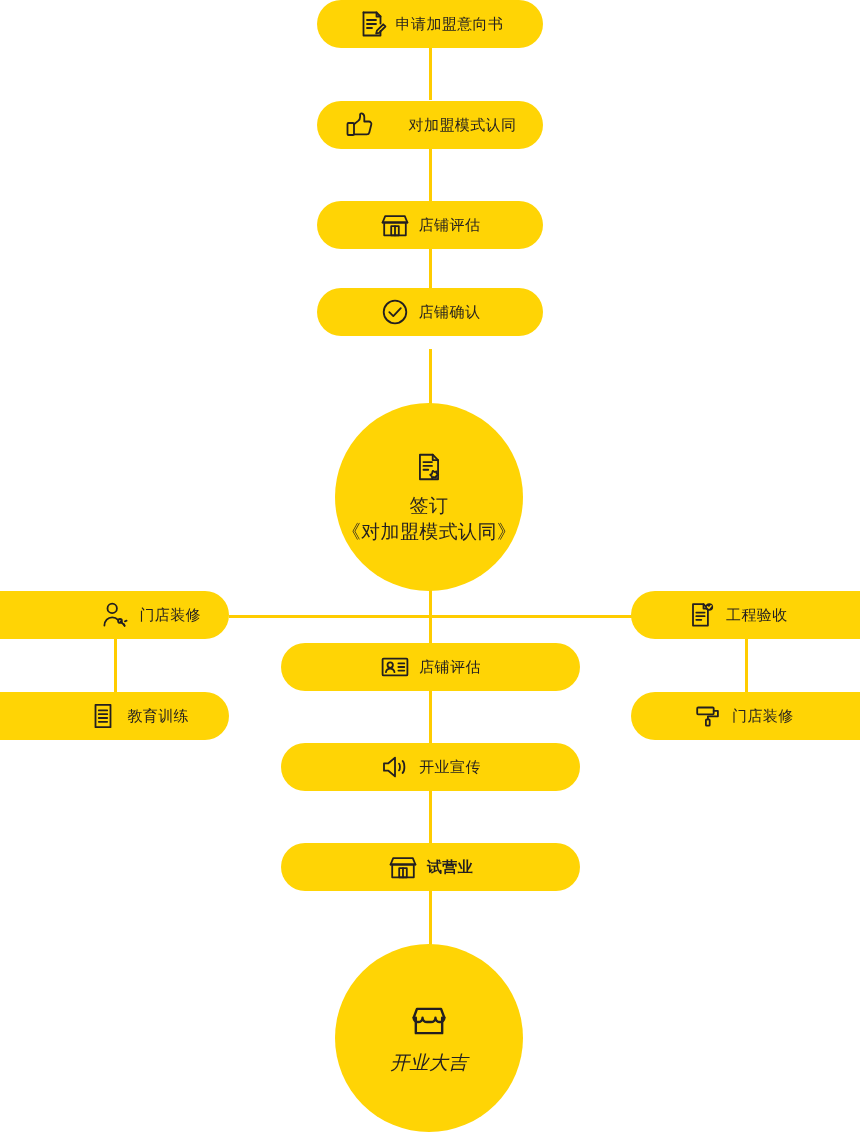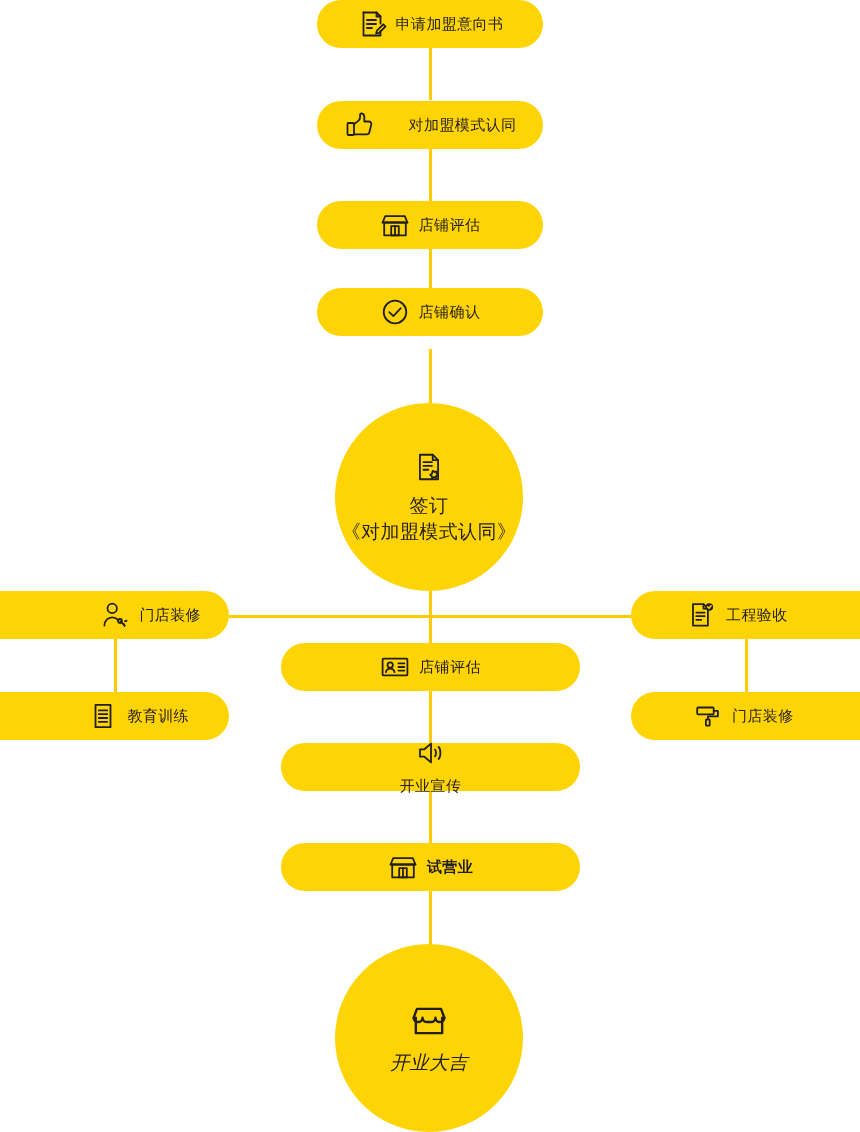--- a/index.html
+++ b/index.html
@@ -205,21 +205,21 @@
       <svg width="30" height="30" viewBox="0 0 30 30" fill="none" stroke="#231f20" stroke-width="1.8" stroke-linecap="round" stroke-linejoin="round">
         <rect x="2.6" y="6.6" width="24.8" height="16.8" rx="1"></rect>
         <circle cx="10.2" cy="13.1" r="2.7"></circle>
         <path d="M5.9 20.2c.5-2.2 2.2-3.5 4.3-3.5s3.8 1.3 4.3 3.5"></path>
         <path d="M18.4 11.4h5.9M18.4 15h5.9M18.4 18.6h5.9"></path>
       </svg>
     </span>
     <span class="node-label">店铺评估</span>
   </div>
 
-  <div class="node pill" style="left:281px; top:743px; width:299px;flex-direction:column;">
+  <div class="node pill" style="left:281px; top:743px; width:299px;">
     <span class="icon-wrap">
       <svg width="30" height="30" viewBox="0 0 30 30" fill="none" stroke="#231f20" stroke-width="1.8" stroke-linecap="round" stroke-linejoin="round">
         <path d="M4 11.3h4.4L15 5.6v18.8l-6.6-5.7H4z"></path>
         <path d="M19 11.6c1.3 1.1 1.3 5.7 0 6.8"></path>
         <path d="M22.6 9c2.4 2.1 2.4 9.9 0 12"></path>
       </svg>
     </span>
     <span class="node-label">开业宣传</span>
   </div>
 

